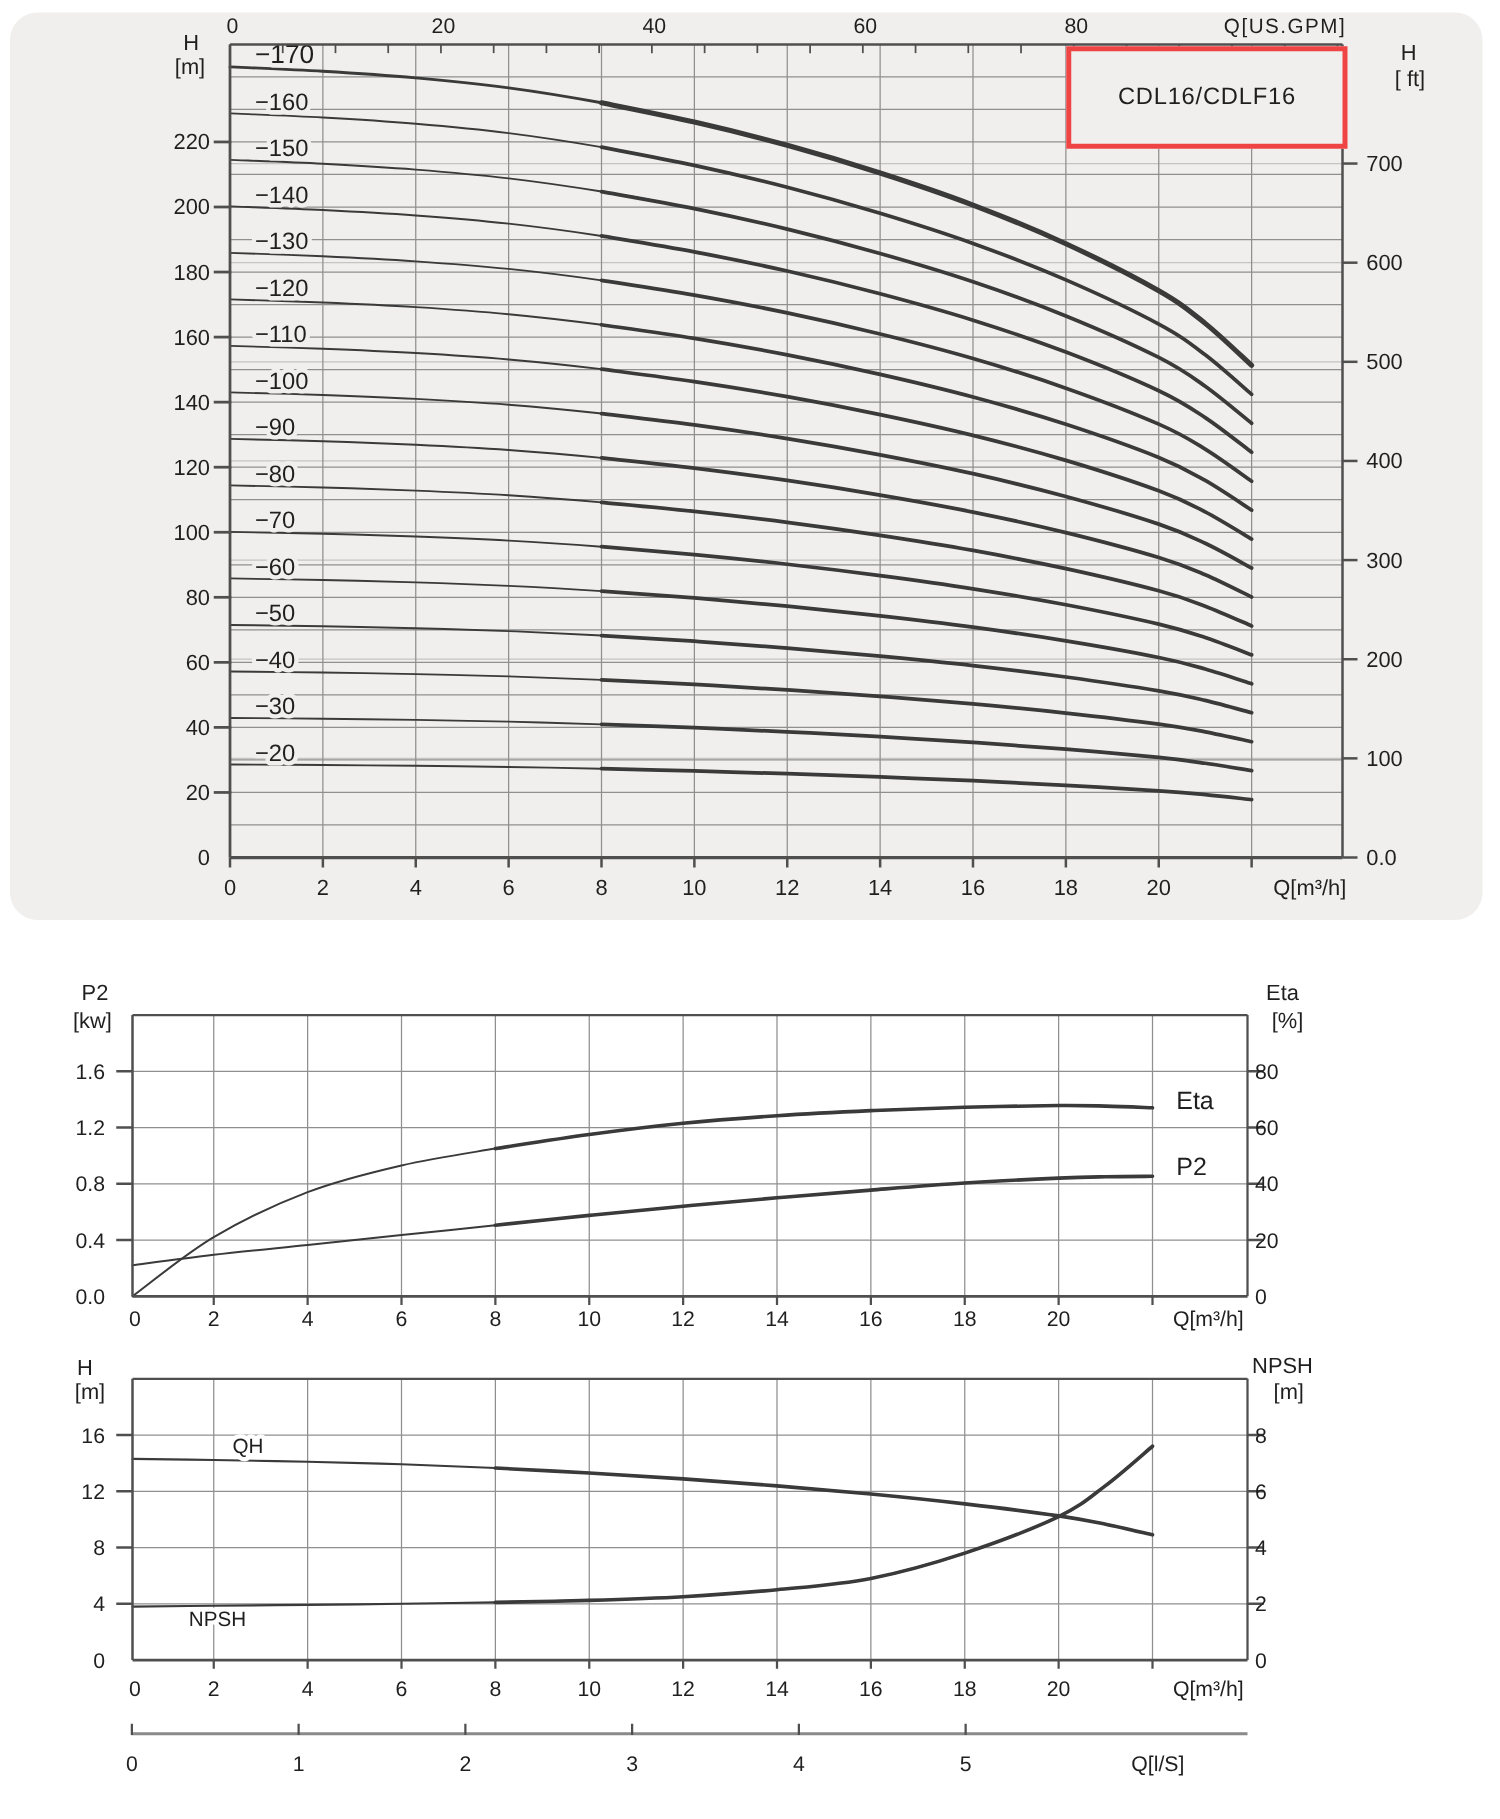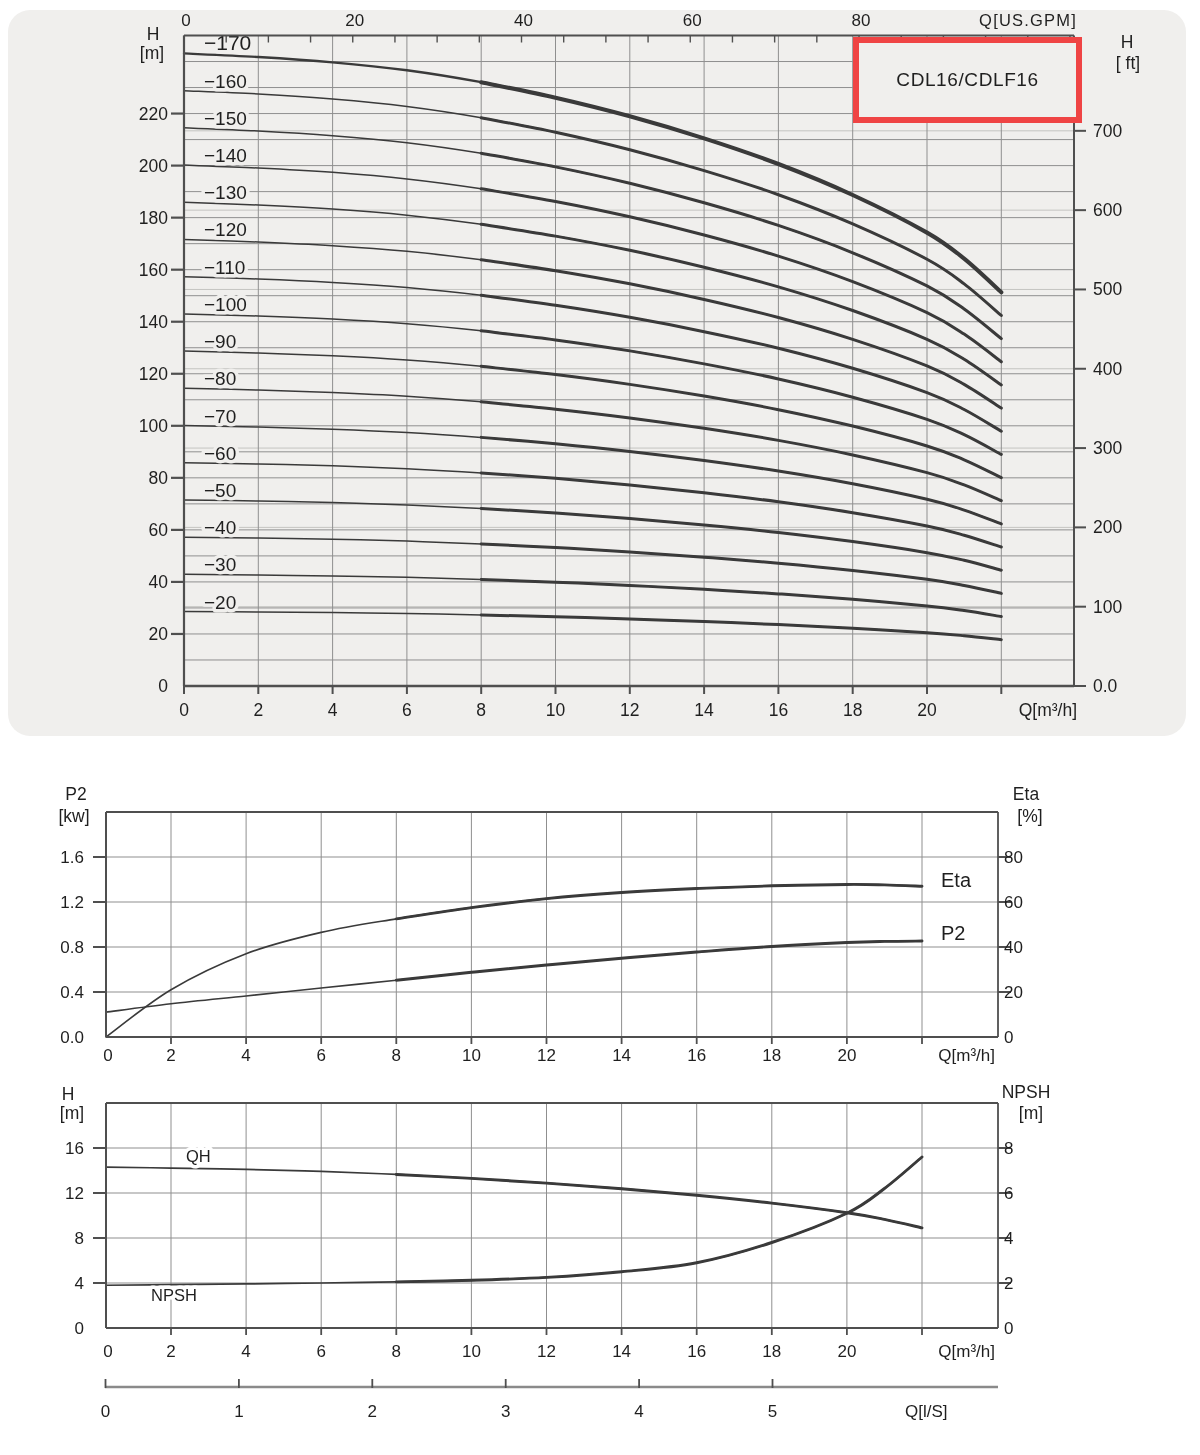--- a/index.html
+++ b/index.html
@@ -1,21 +1,21 @@
 <!DOCTYPE html>
 <html><head>
 <meta charset="utf-8">
 <style>
   html,body{margin:0;padding:0;background:#ffffff;}
   body{width:1200px;height:1455px;position:relative;overflow:hidden;
        font-family:"Liberation Sans","DejaVu Sans",sans-serif;}
   #charts{position:absolute;left:0;top:0;}
   #model-box{
     position:absolute;left:853px;top:37px;width:217px;height:74px;
-    background:#f0efed;border:6px solid #ef4444;
+    background:#f0efed;border:4px solid #ef4444;
     display:flex;align-items:center;justify-content:center;
     font-size:19px;letter-spacing:.6px;color:#1f1f1f;z-index:5;
   }
 </style>
 </head>
 <body>
 
 <svg id="charts" width="1200" height="1455" viewBox="0 0 1200 1455">
     <rect x="8" y="10" width="1178" height="726" rx="22" fill="#f0efed"></rect>
     <line x1="184" y1="606.69104" x2="1074" y2="606.69104" stroke="#c4c4c1" stroke-width="1"></line>

